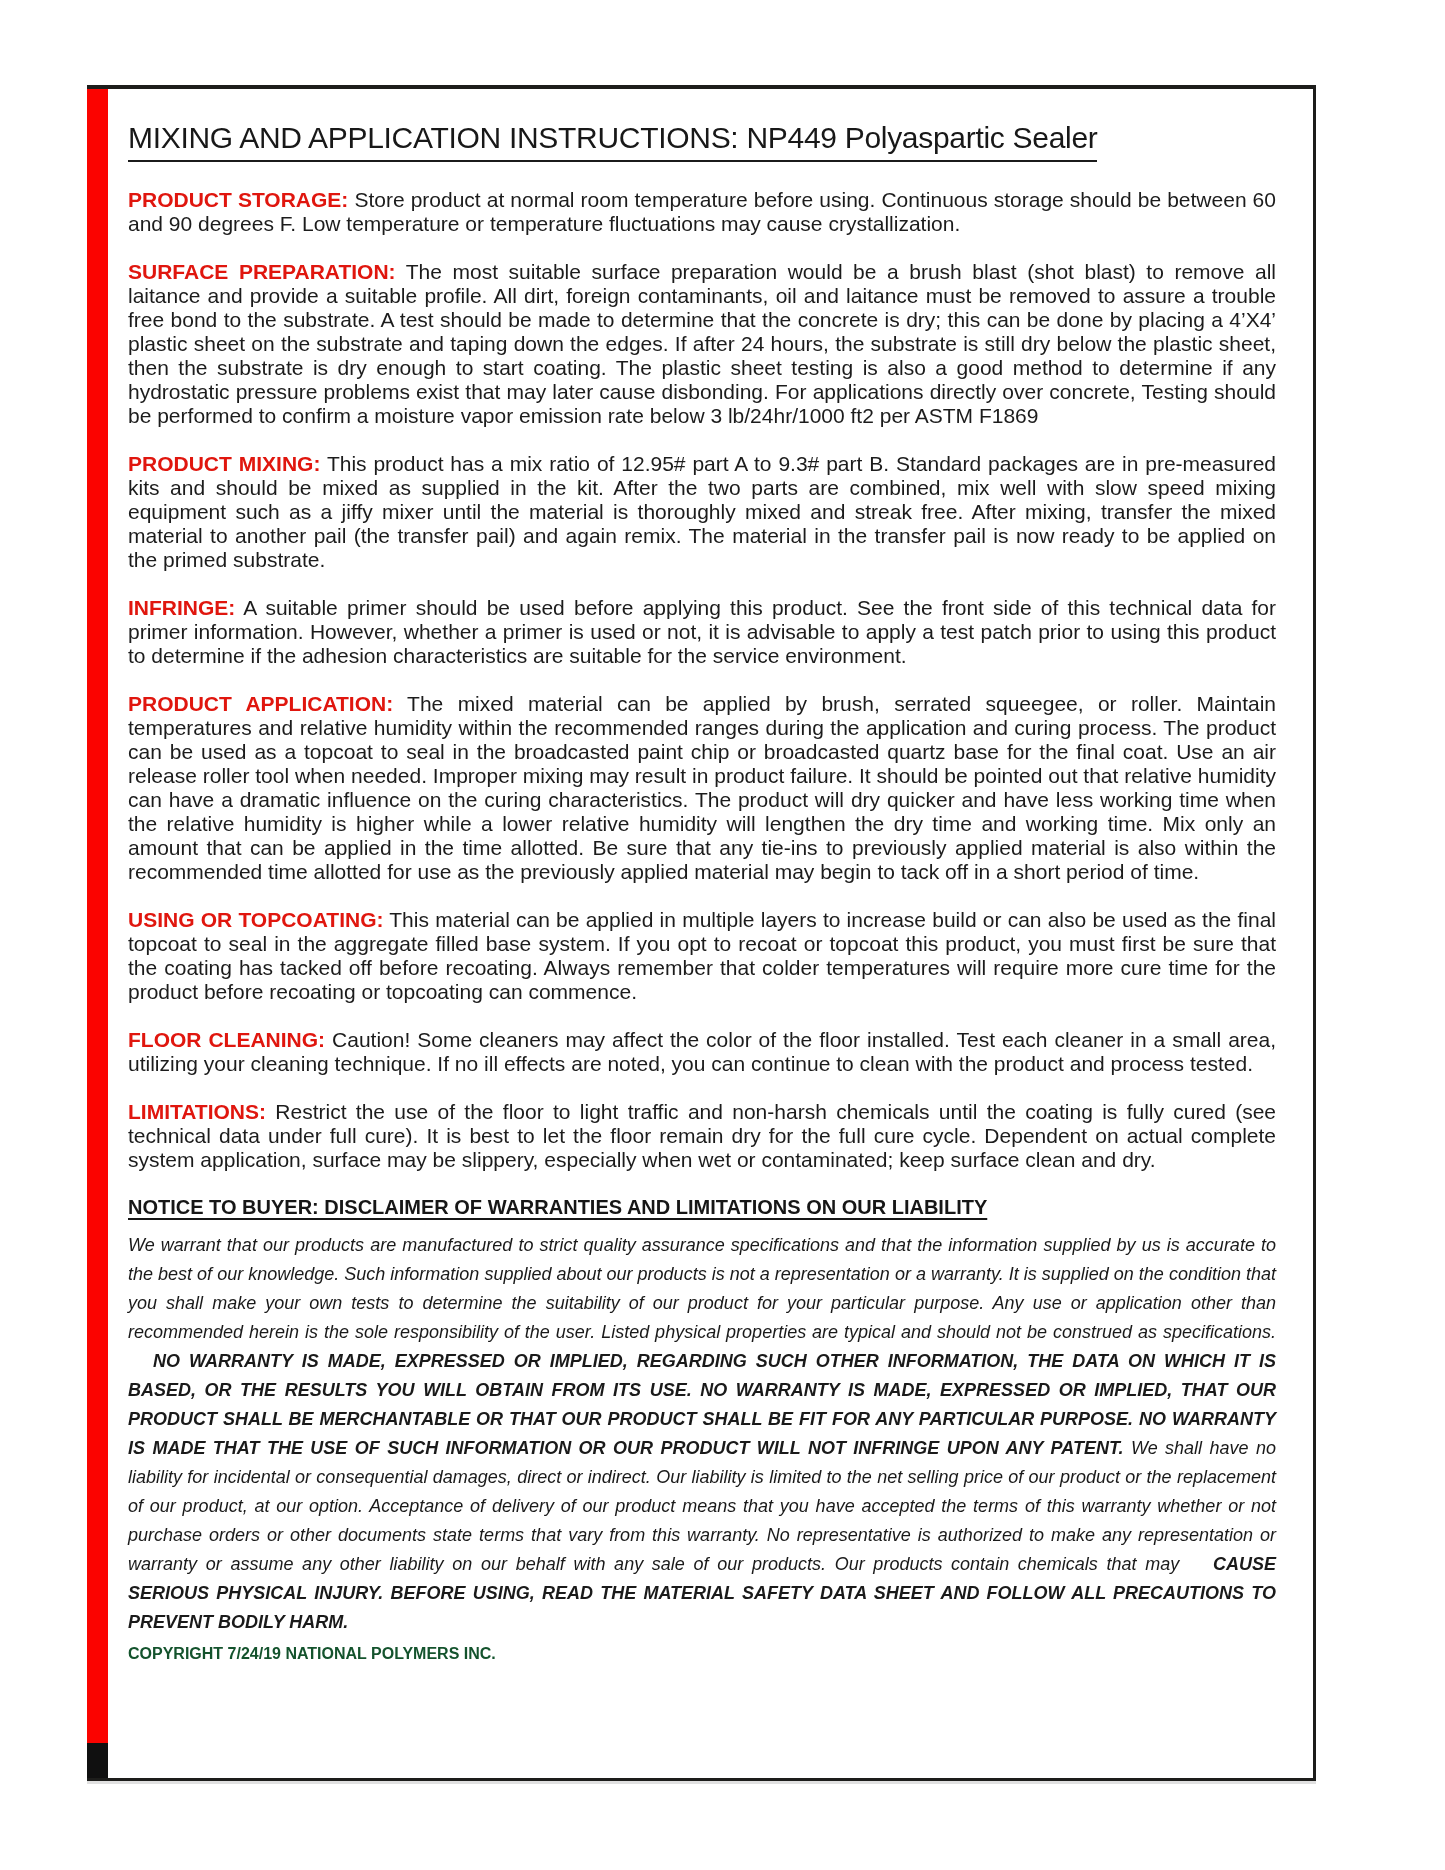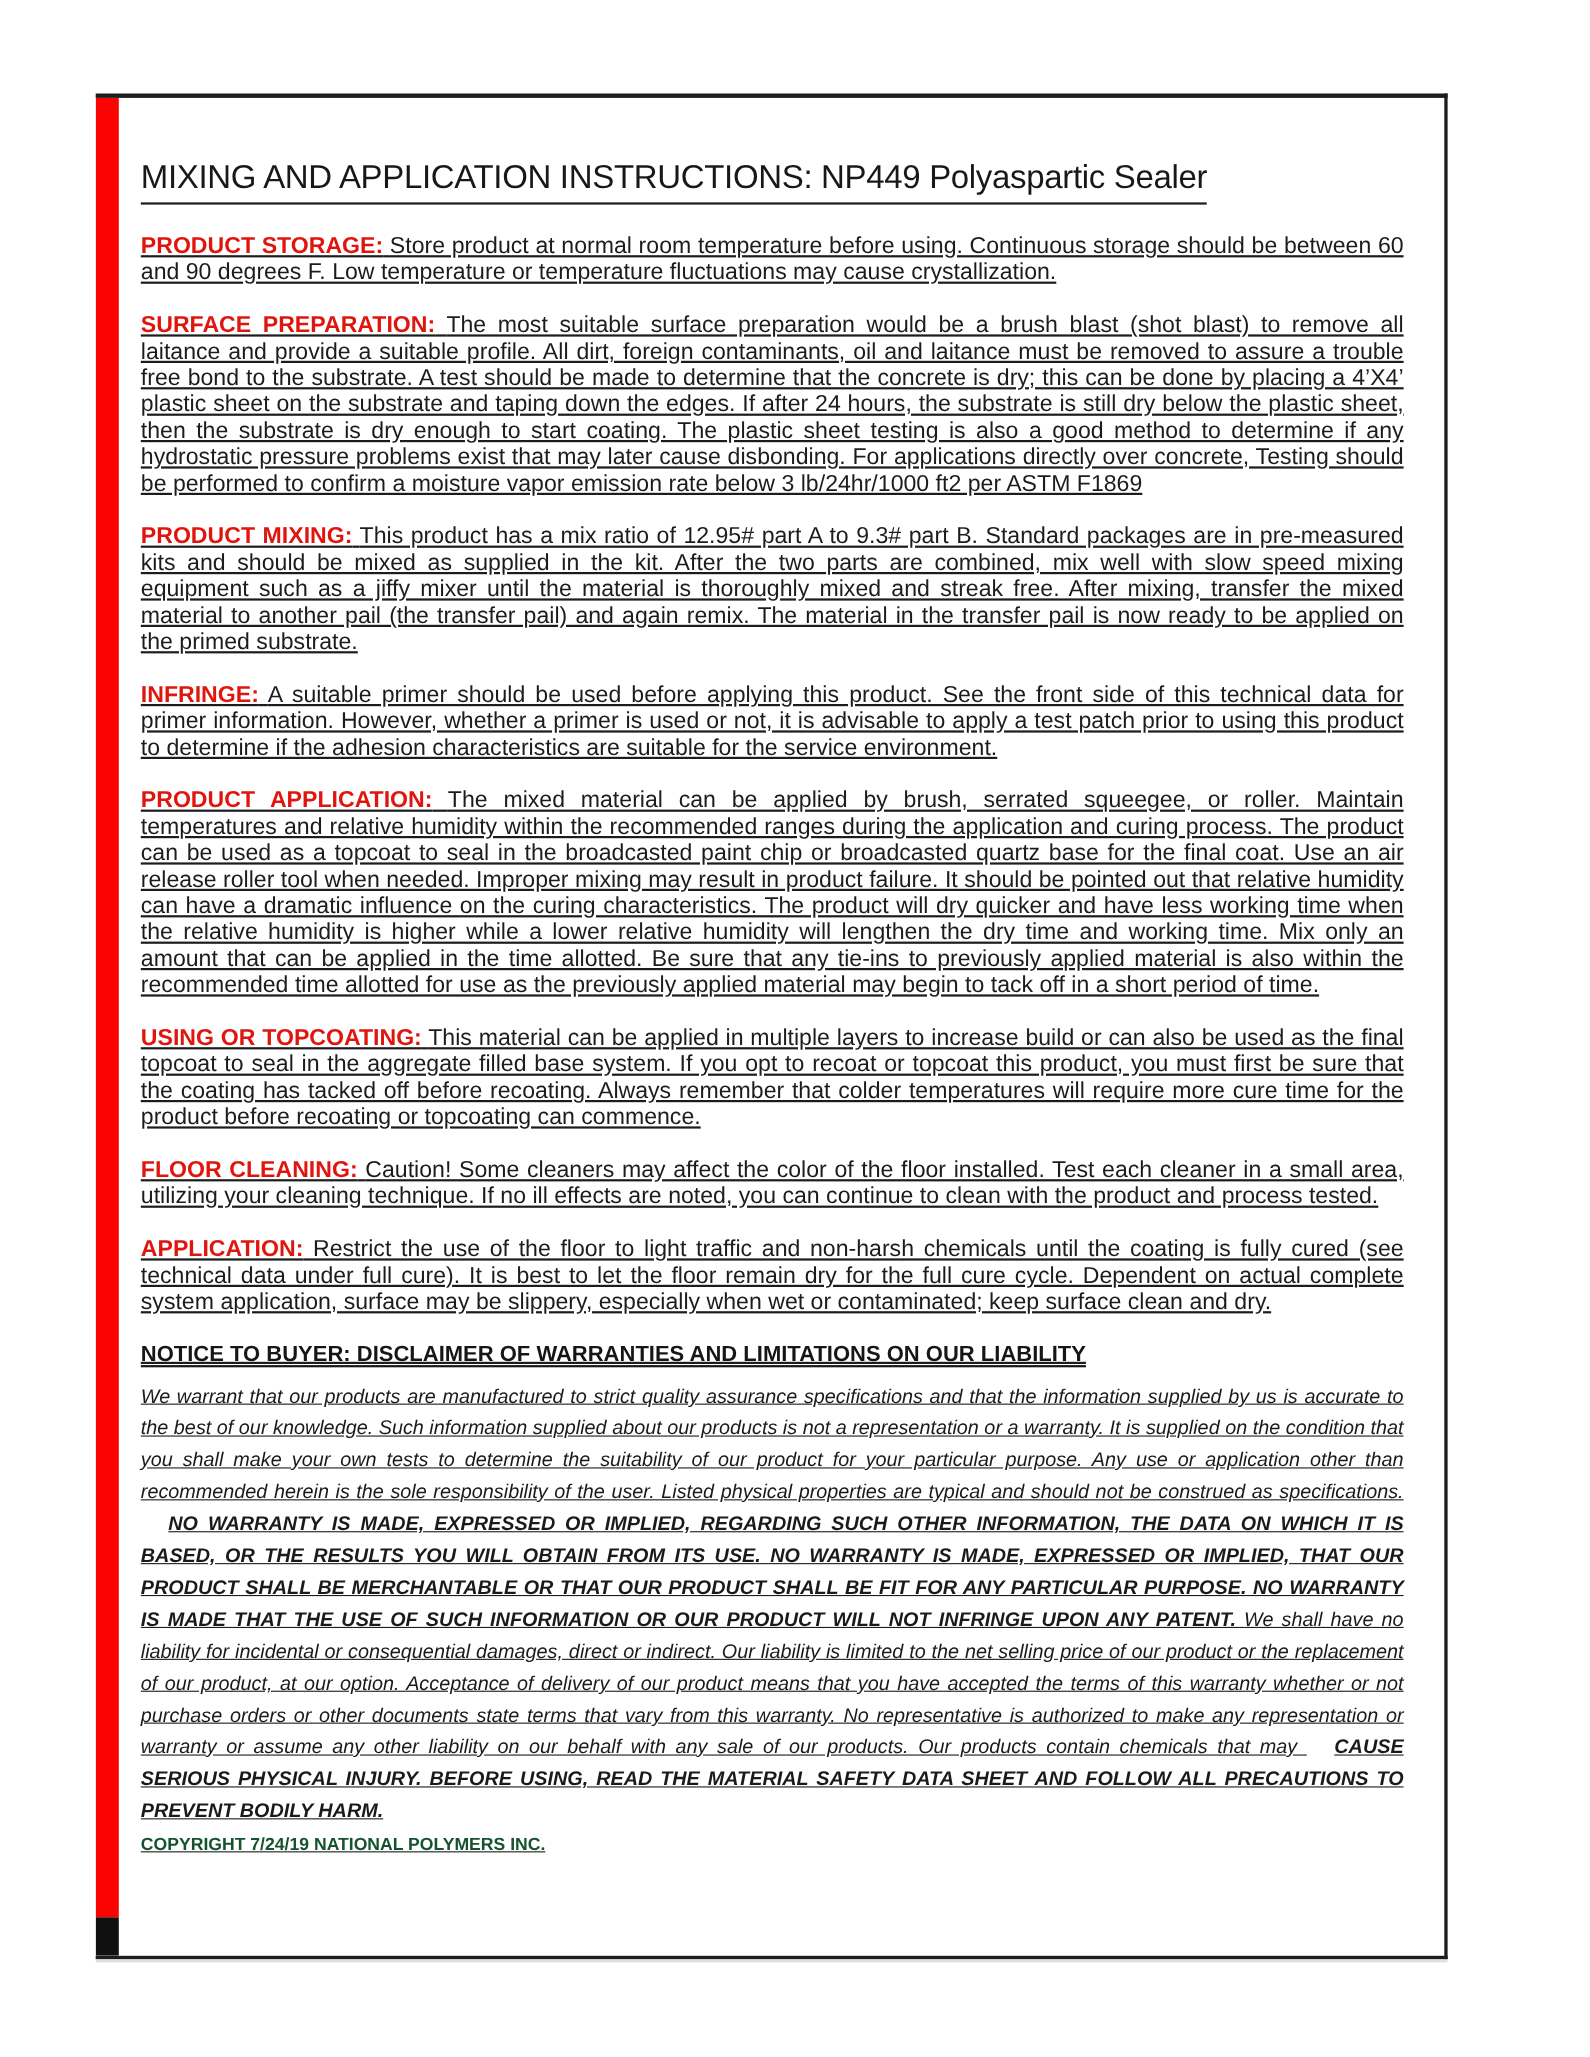--- a/index.html
+++ b/index.html
@@ -44,23 +44,22 @@
     top: 1654px;
     width: 21px;
     height: 35px;
     background: #101010;
   }
   .content {
     position: absolute;
     left: 41px;
     top: 0;
     width: 1148px;
-    padding-top: 56px;
+    padding-top: 32px;
     color: #1c1c1c;
-    text-decoration: underline;
   }
   .doc-title {
     display: inline-block;
     font-size: 30px;
     font-weight: 400;
     letter-spacing: -0.3px;
     color: #181818;
     border-bottom: 2px solid #1b1b1b;
     padding-bottom: 5px;
     margin: 0 0 26px 0;
@@ -147,21 +146,21 @@
         <span>This material can be applied in multiple layers to increase build or can also be used as the final topcoat to seal in the aggregate filled base system.  If you opt to recoat or topcoat this product, you must first be sure that the coating has tacked off before recoating.  Always remember that colder temperatures will require more cure time for the product before recoating or topcoating can commence.</span>
       </p>
 
 
       <p class="sec">
         <span class="h">FLOOR CLEANING:</span>
         <span>Caution!  Some cleaners may affect the color of the floor installed.  Test each cleaner in a small area, utilizing your cleaning technique.  If no ill effects are noted, you can continue to clean with the product and process tested.</span>
       </p>
 
       <p class="sec">
-        <span class="h">APPLICATION:</span>
+        <span class="h">LIMITATIONS:</span>
         <span>Restrict the use of the floor to light traffic and non-harsh chemicals until the coating is fully cured (see technical data under full cure).  It is best to let the floor remain dry for the full cure cycle. Dependent on actual complete system application, surface may be slippery, especially when wet or contaminated; keep surface clean and dry.</span>
       </p>
 
       <p class="notice-heading">
         <span>NOTICE TO BUYER: DISCLAIMER OF WARRANTIES AND LIMITATIONS ON OUR LIABILITY</span>
       </p>
 
       <p class="disclaimer">
         <span>We warrant that our products are manufactured to strict quality assurance specifications and that the information supplied by us is accurate to the best of our knowledge. Such information supplied about our products is not a representation or a warranty. It is supplied on the condition that you shall make your own tests to determine the suitability of our product for your particular purpose.  Any use or application other than recommended herein is the sole responsibility of the user.  Listed physical properties are typical and should not be construed as specifications.</span>
         <span class="b">NO WARRANTY IS MADE, EXPRESSED OR IMPLIED, REGARDING SUCH OTHER INFORMATION, THE DATA ON WHICH IT IS BASED, OR THE RESULTS YOU WILL OBTAIN FROM ITS USE. NO WARRANTY IS MADE, EXPRESSED OR IMPLIED, THAT OUR PRODUCT SHALL BE MERCHANTABLE OR THAT OUR PRODUCT SHALL BE FIT FOR ANY PARTICULAR PURPOSE. NO WARRANTY IS MADE THAT THE USE OF SUCH INFORMATION OR OUR PRODUCT WILL NOT INFRINGE UPON ANY PATENT.</span>

